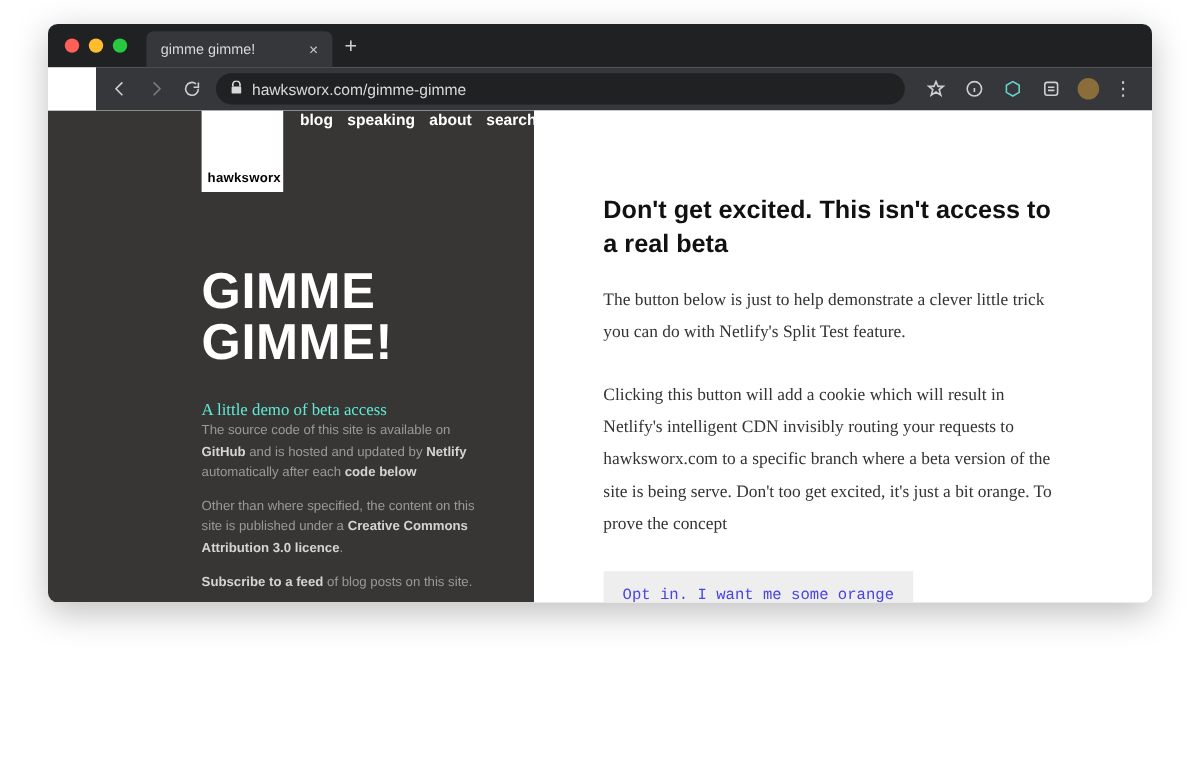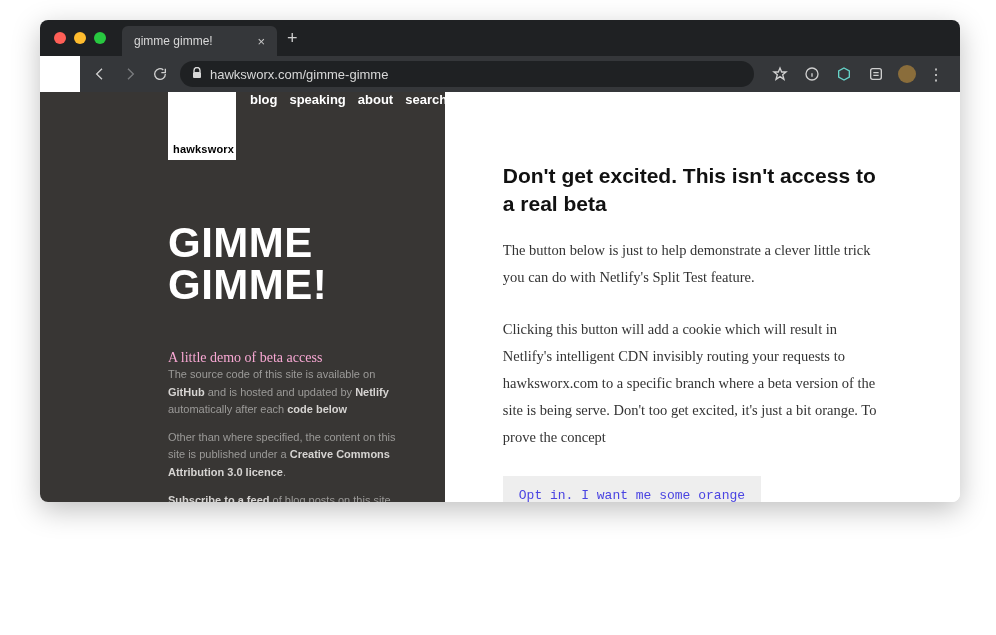--- a/index.html
+++ b/index.html
@@ -107,24 +107,24 @@
   .heroline {
     margin-top: 62px;
     font-family: "Arial Black", Impact, Haettenschweiler, sans-serif;
     font-weight: 900;
     font-size: 42px;
     letter-spacing: 0.5px;
     line-height: 1;
     font-stretch: condensed;
   }
   .subhero {
-    margin-top: 44px;
+    margin-top: 29px;
     font-family: Georgia, "Times New Roman", serif;
     font-size: 14px;
-    color:#f9a8d4;
+    color:#5eead4;
   }
   .footer-block {
     margin-top: auto;
     color:#9b9a98;
     font-size: 11px;
     line-height: 1.6;
     padding-bottom: 8px;
   }
   .footer-block p { margin-bottom: 10px; }
   .footer-block b { color:#d6d4d2; font-weight:600; }

